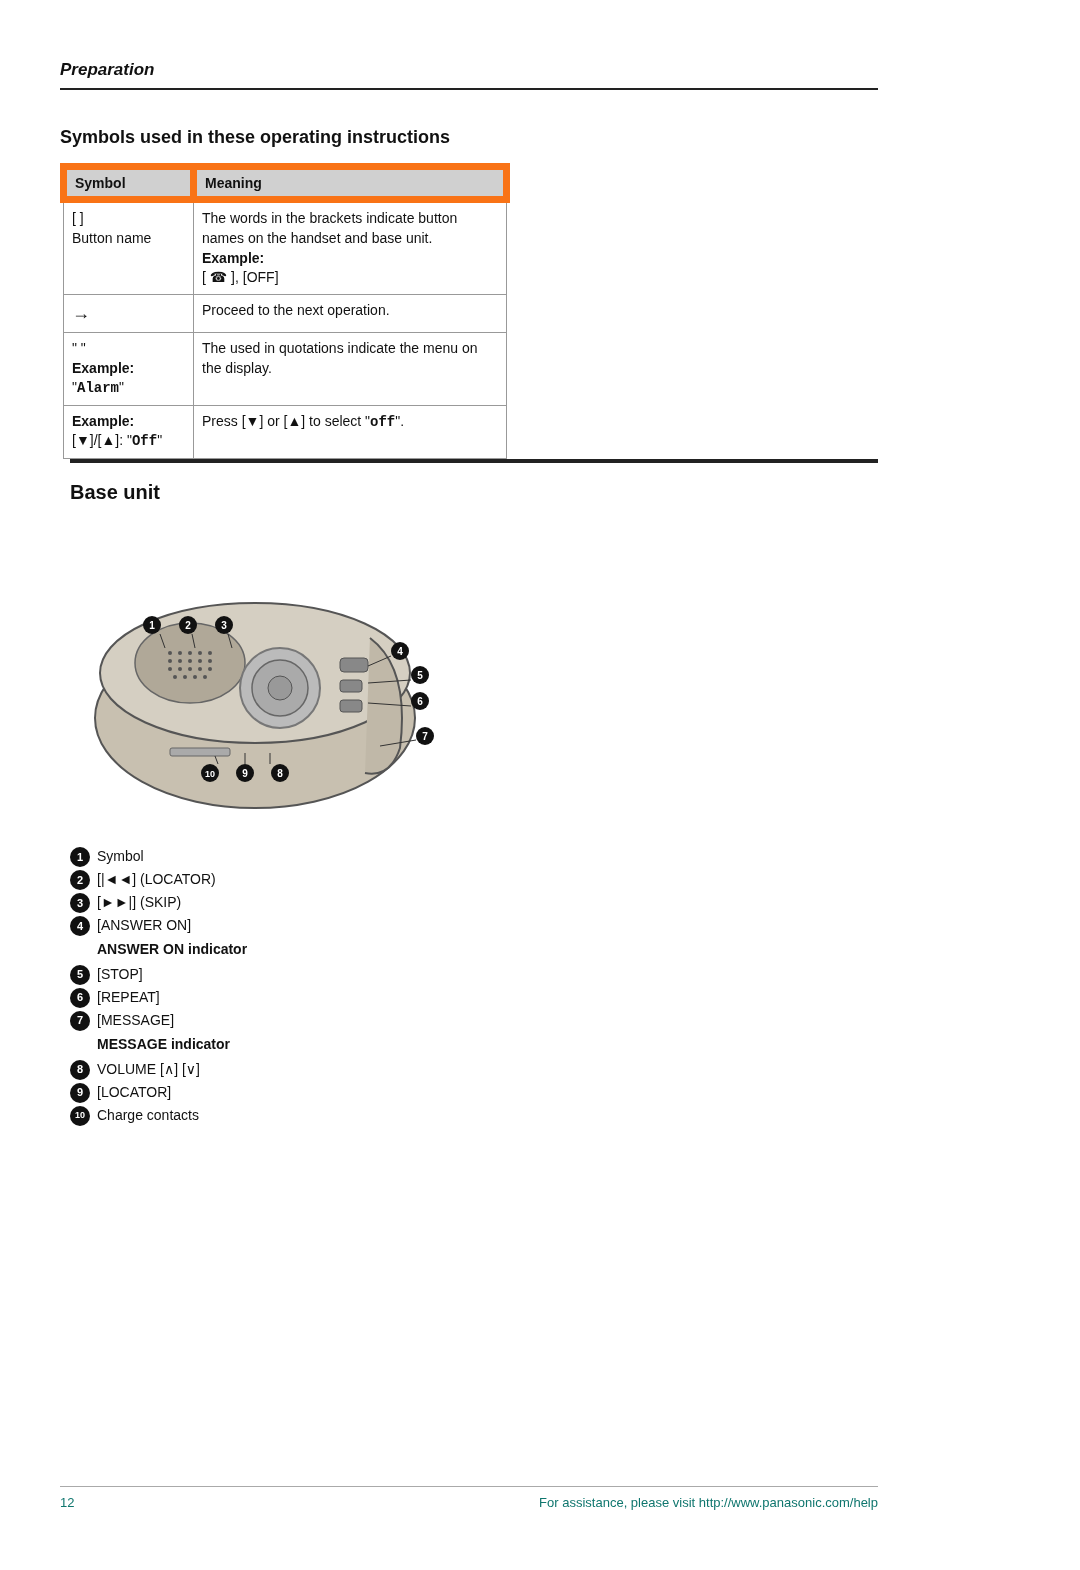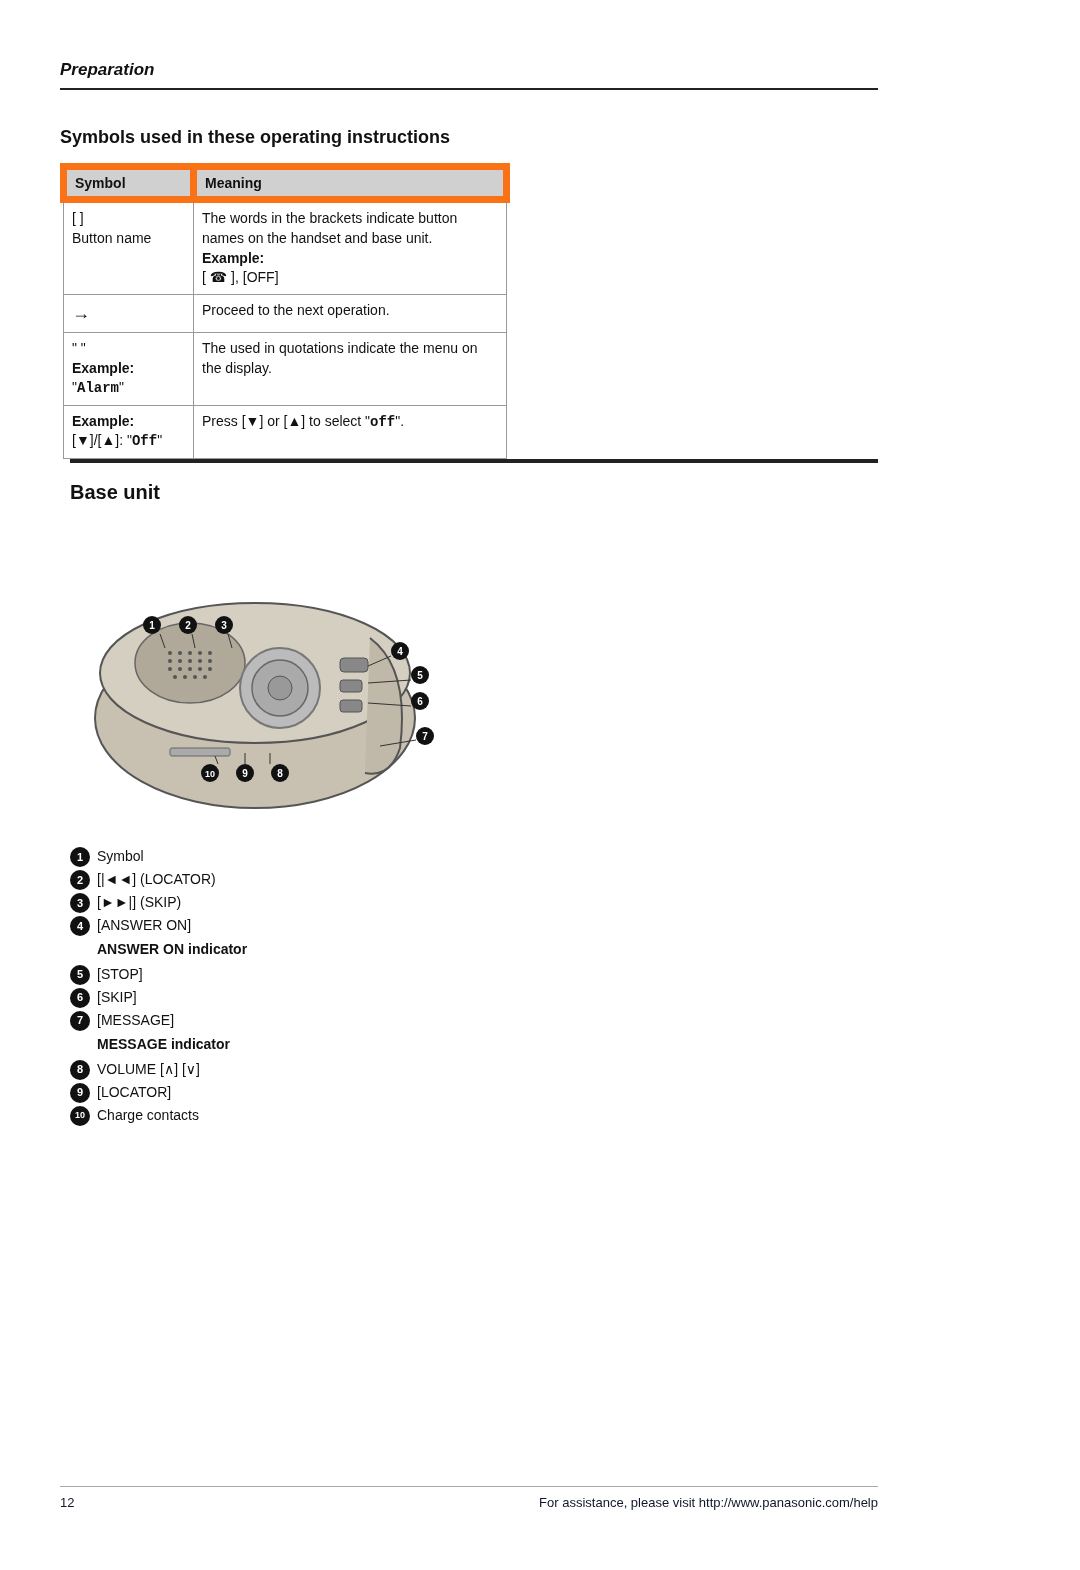--- a/index.html
+++ b/index.html
@@ -176,21 +176,21 @@
     
     .page-footer {
       border-top: 1px solid #aaa;
       margin-top: auto;
       padding-top: 8px;
       display: flex;
       flex-direction: row;
       align-items: center;
       justify-content: space-between;
       font-size: 13px;
-      color: #0f172a;
+      color: #0f766e;
     }
   </style>
 </head>
 <body>
 
 <div class="page">
 
   <div class="page-header">
     <div class="page-title-italic">Preparation</div>
     <hr class="header-rule">
@@ -362,21 +362,21 @@
         </li>
         <li>
           <span class="ctrl-sub">ANSWER ON indicator</span>
         </li>
         <li>
           <span class="ctrl-num">5</span>
           <span class="ctrl-text">[STOP]</span>
         </li>
         <li>
           <span class="ctrl-num">6</span>
-          <span class="ctrl-text">[SKIP]</span>
+          <span class="ctrl-text">[REPEAT]</span>
         </li>
         <li>
           <span class="ctrl-num">7</span>
           <span class="ctrl-text">[MESSAGE]</span>
         </li>
         <li>
           <span class="ctrl-sub">MESSAGE indicator</span>
         </li>
         <li>
           <span class="ctrl-num">8</span>

